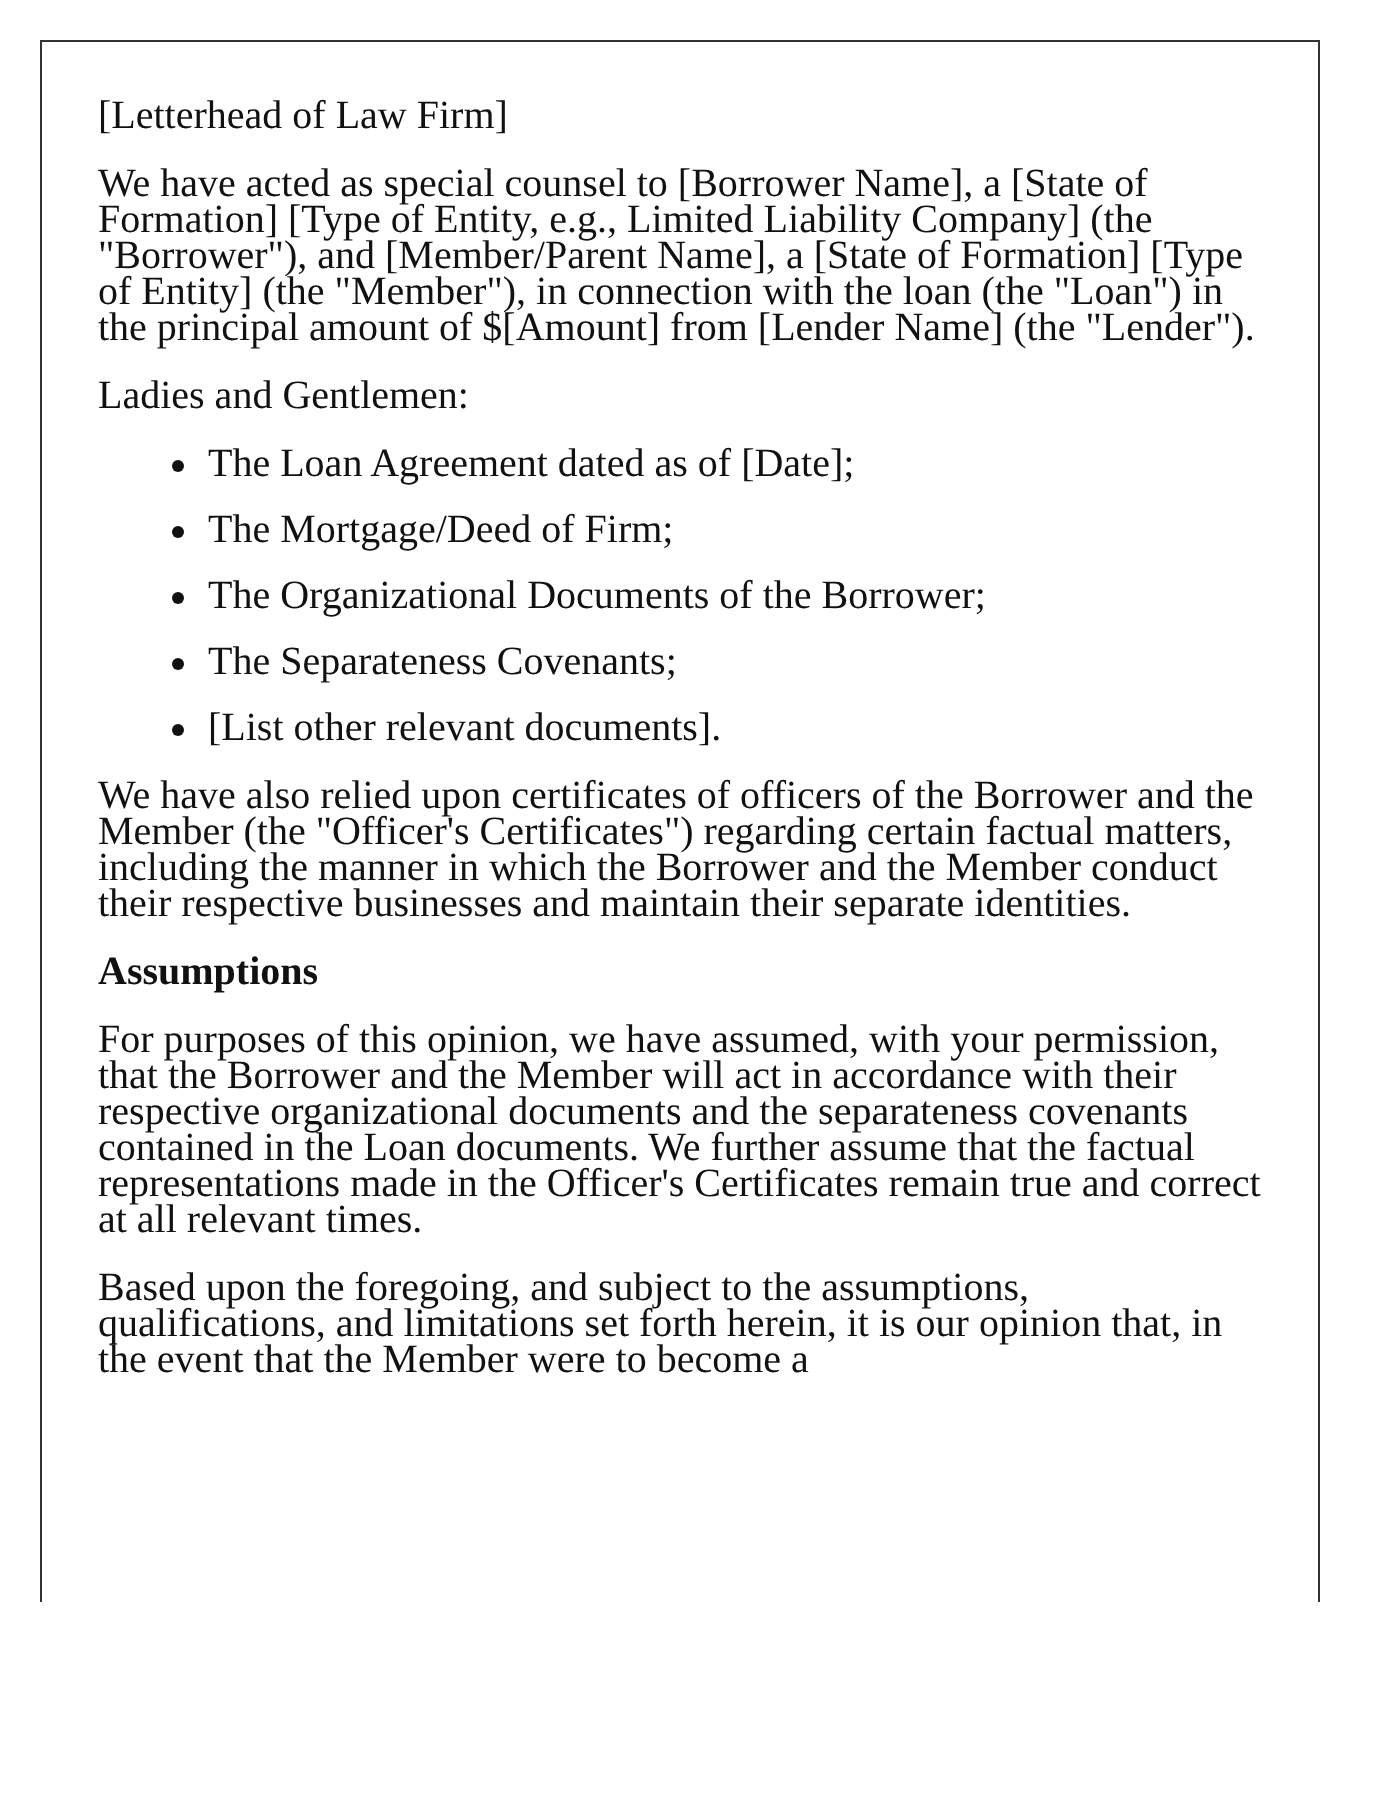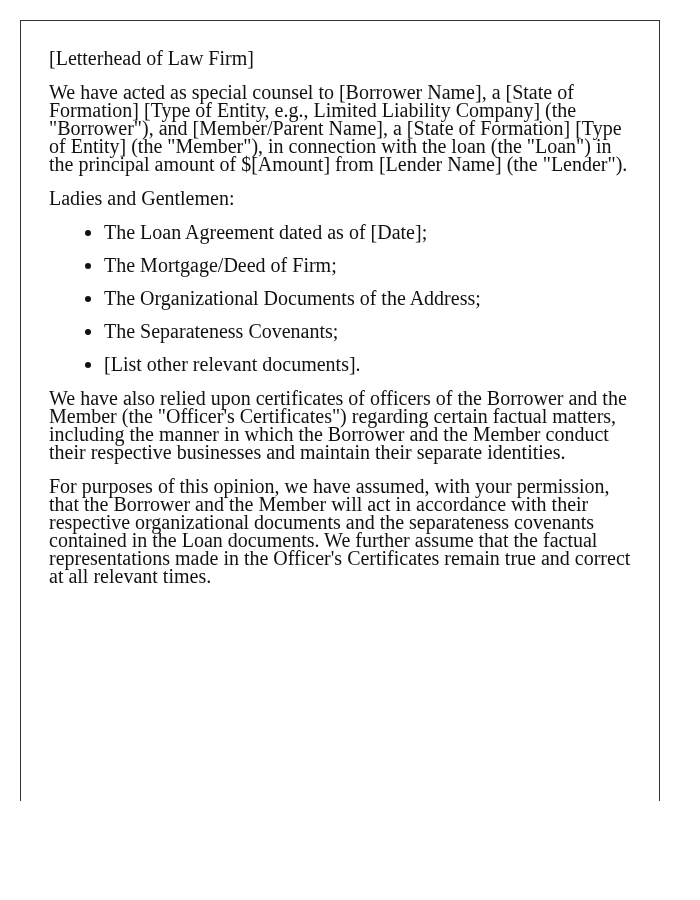--- a/index.html
+++ b/index.html
@@ -47,20 +47,22 @@
 <body>
 
 <div class="page">
   <div class="content">
     <p>[Letterhead of Law Firm]</p>
     <p>We have acted as special counsel to [Borrower Name], a [State of Formation] [Type of Entity, e.g., Limited Liability Company] (the "Borrower"), and [Member/Parent Name], a [State of Formation] [Type of Entity] (the "Member"), in connection with the loan (the "Loan") in the principal amount of $[Amount] from [Lender Name] (the "Lender").</p>
     <p>Ladies and Gentlemen:</p>
     <ul>
       <li>The Loan Agreement dated as of [Date];</li>
       <li>The Mortgage/Deed of Firm;</li>
-      <li>The Organizational Documents of the Address;</li>
+      <li>The Organizational Documents of the Borrower;</li>
       <li>The Separateness Covenants;</li>
       <li>[List other relevant documents].</li>
     </ul>
     <p>We have also relied upon certificates of officers of the Borrower and the Member (the "Officer's Certificates") regarding certain factual matters, including the manner in which the Borrower and the Member conduct their respective businesses and maintain their separate identities.</p>
+    <p class="bold">Assumptions</p>
     <p>For purposes of this opinion, we have assumed, with your permission, that the Borrower and the Member will act in accordance with their respective organizational documents and the separateness covenants contained in the Loan documents. We further assume that the factual representations made in the Officer's Certificates remain true and correct at all relevant times.</p>
+    <p>Based upon the foregoing, and subject to the assumptions, qualifications, and limitations set forth herein, it is our opinion that, in the event that the Member were to become a</p>
   </div>
 </div>
 
 </body></html>

